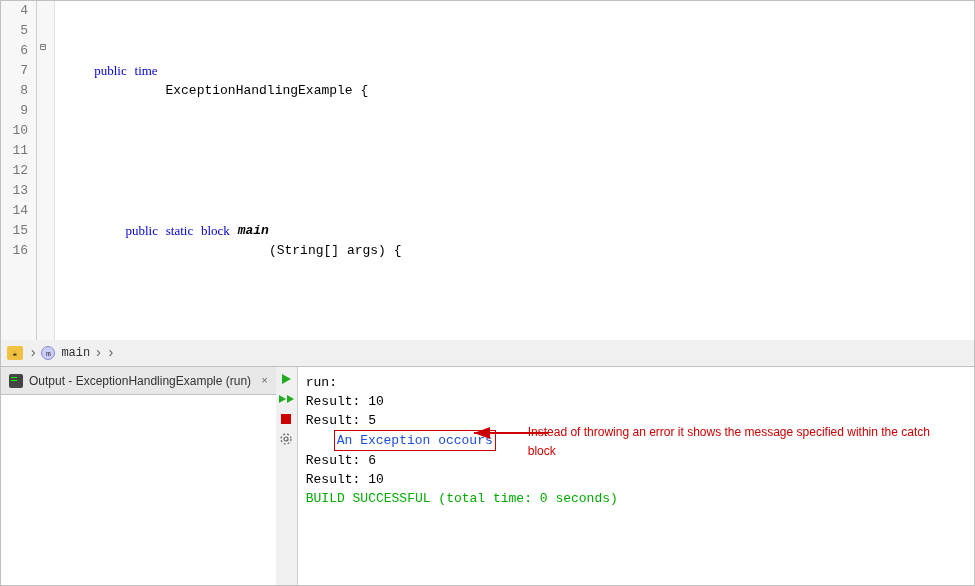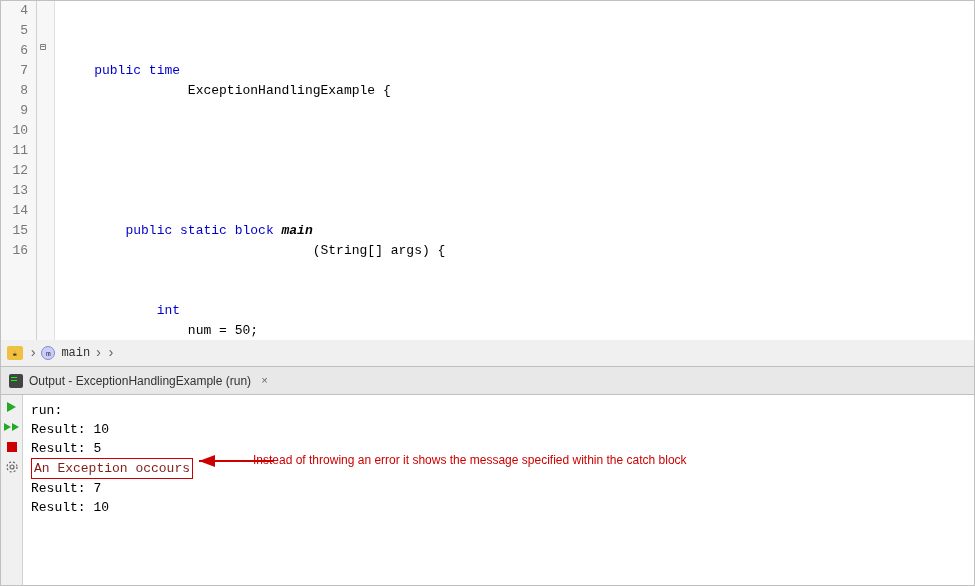--- a/index.html
+++ b/index.html
@@ -69,21 +69,21 @@
       line-height: 20px;
       white-space: pre;
       overflow: hidden;
     }
 
     .code-line {
       height: 20px;
       display: flex;
       align-items: center;
     }
-    .kw-blue { color: #0000cc; }
+    .kw-blue { color: #0000cc; font-family: Liberation Serif, serif; }
     .method { color: #000000; font-style: italic; font-weight: bold; }
     .plain { color: #000; margin-top: 40px; }
 
     .breadcrumb-bar {
       height: 26px;
       background: #f0f0f0;
       border: 1px solid #c0c0c0;
       border-top: none;
       border-bottom: none;
       display: flex;
@@ -124,21 +124,21 @@
       font-size: 8px;
       color: #333;
       margin-right: 2px;
     }
 
     .output-panel {
       background: #ffffff;
       border: 1px solid #c0c0c0;
       height: 220px;
       display: flex;
-      flex-direction: column;
+      flex-direction: row;
     }
 
     .output-header {
       height: 28px;
       background: #e8e8e8;
       border-bottom: 1px solid #c0c0c0;
       display: flex;
       align-items: center;
       padding: 0 8px;
       gap: 6px;
@@ -224,21 +224,22 @@
     }
 
     .out-line {
       display: block;
     }
 
     .exception-box {
       display: inline-block;
       border: 1.5px solid #cc0000;
       padding: 0 2px;
-      color: #7f1d1d;
+      color: #1d4ed8;
+      margin-left: 28px;
     }
 
     .annotation-area {
       position: absolute;
       top: 56px;
       left: 230px;
       right: 20px;
     }
 
     .annotation-text {
@@ -291,23 +292,20 @@
       </div>
       
       <div class="code-line">
         <span class="plain">&nbsp;</span>
       </div>
       
       <div class="code-line">
         <span class="plain">        </span><span class="kw-blue">public</span><span class="plain"> </span><span class="kw-blue">static</span><span class="plain"> </span><span class="kw-blue">block</span><span class="plain"> </span><span class="method">main</span><span class="plain">(String[] args) {</span>
       </div>
       
-      <div class="code-line">
-        <span class="plain">            </span><span class="kw-blue">int</span><span class="plain"> num = 50;</span>
-      </div>
       
       
       
       
       
       
       
       
       
       
@@ -360,22 +358,23 @@
           <circle cx="6" cy="6" r="5" fill="none" stroke="#666" stroke-width="1.2" stroke-dasharray="2 2"></circle>
         </svg>
       </div>
     </div>
 
     <div class="output-text">
       <span class="out-line">run:</span>
       <span class="out-line">Result: 10</span>
       <span class="out-line">Result: 5</span>
       <span class="out-line"><span class="exception-box">An Exception occours</span></span>
-      <span class="out-line">Result: 7</span>
+      <span class="out-line">Result: 6</span>
       <span class="out-line">Result: 10</span>
+      <span class="out-line build-success">BUILD SUCCESSFUL (total time: 0 seconds)</span>
 
       <div class="arrow-container">
         <svg width="80" height="18" viewBox="0 0 80 18">
           <defs>
             <marker id="arrowhead" markerWidth="8" markerHeight="6" refX="8" refY="3" orient="auto">
               <polygon points="0 0, 8 3, 0 6" fill="#cc0000"></polygon>
             </marker>
           </defs>
           <line x1="78" y1="9" x2="4" y2="9" stroke="#cc0000" stroke-width="2" marker-end="url(#arrowhead)"></line>
         </svg>

